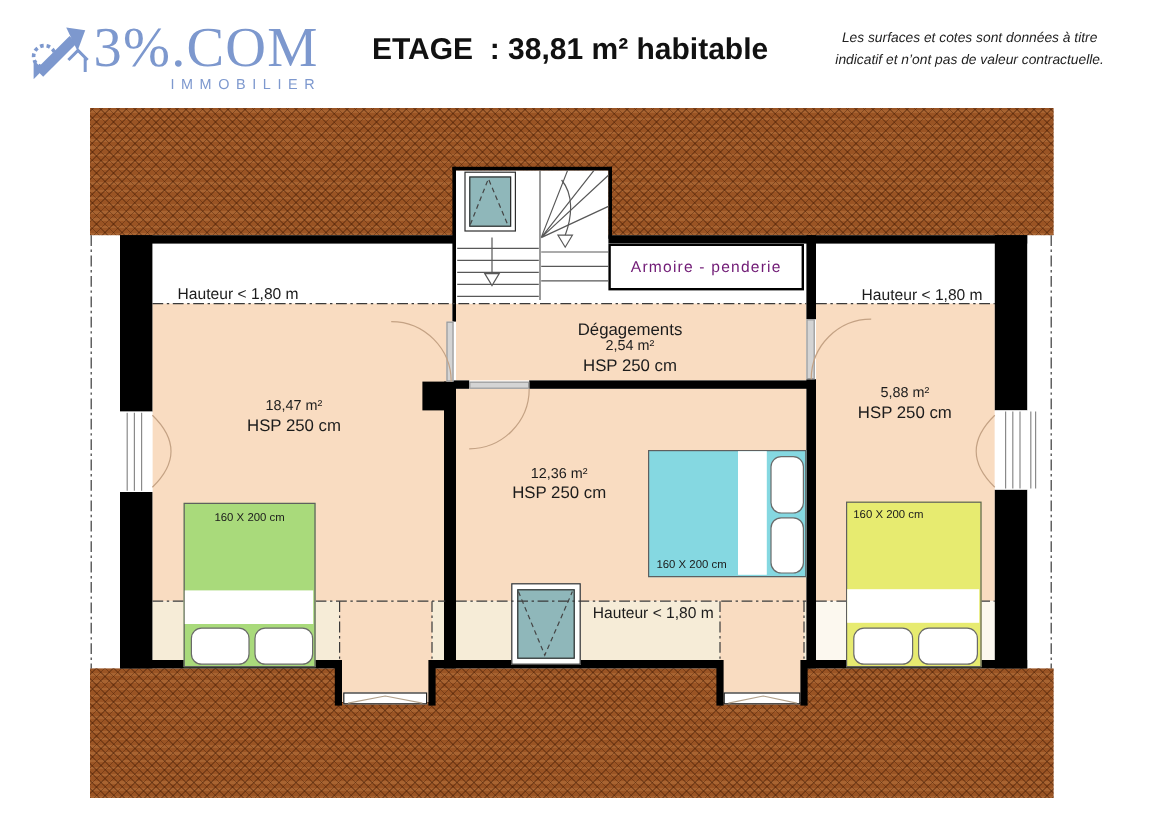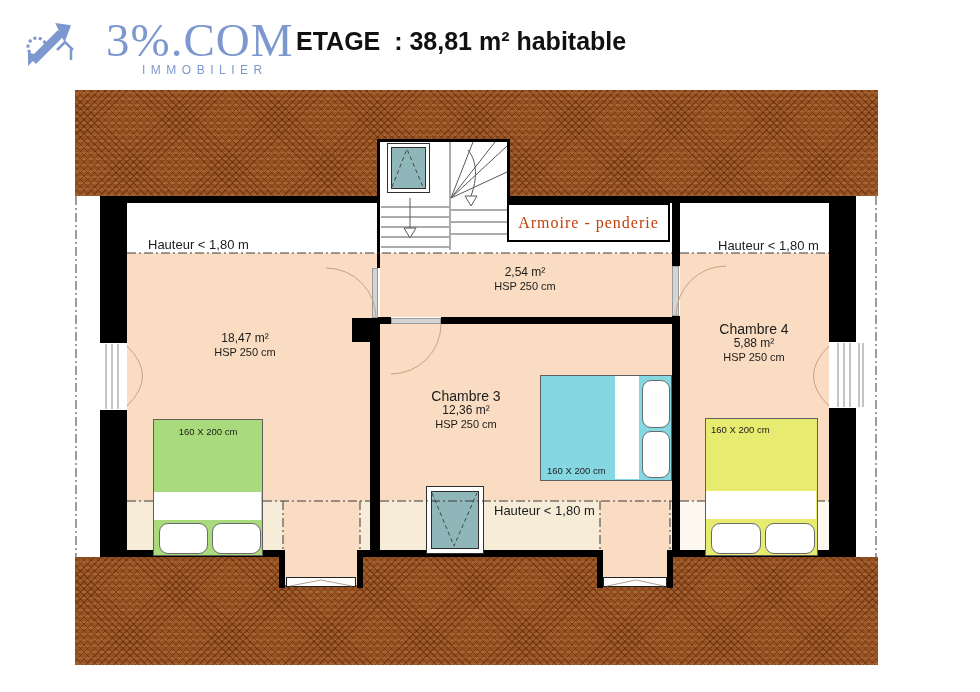--- a/index.html
+++ b/index.html
@@ -1,47 +1,47 @@
 <!DOCTYPE html>
 <html><head>
 <meta charset="utf-8">
 <style>
   html,body{margin:0;padding:0;background:#fff;}
   .page{position:relative;width:980px;height:692px;background:#fff;overflow:hidden;
         font-family:"Liberation Sans",sans-serif;color:#1c1c1c;}
   .abs{position:absolute;}
   
-  .brand-text{font-family:"Liberation Serif",serif;font-size:47px;color:#7d98ce;letter-spacing:1px;line-height:1;margin-left:28px;}
+  .brand-text{font-family:"Liberation Serif",serif;font-size:47px;color:#7d98ce;letter-spacing:1px;line-height:1;}
   .brand-sub{font-family:"Liberation Sans",sans-serif;font-size:12px;color:#7d98ce;letter-spacing:5.5px;}
   .title{font-size:25px;font-weight:bold;color:#111;white-space:pre;}
   .disclaimer{font-size:11.5px;font-style:italic;text-align:center;line-height:1.6;color:#222;width:248px;}
   
   .roof{background-color:#9a5424;
     background-image:
       repeating-linear-gradient(45deg, rgba(66,25,2,.38) 0 1px, rgba(0,0,0,0) 1px 5px),
       repeating-linear-gradient(-45deg, rgba(66,25,2,.38) 0 1px, rgba(0,0,0,0) 1px 5px),
       repeating-linear-gradient(0deg, rgba(255,196,130,.14) 0 2px, rgba(0,0,0,0) 2px 6px);}
   .room{background:#f9dcc1;}
   .cream{background:#f6ecd7;}
   .cream-light{background:#fcf8ef;}
   .wall{background:#000;}
   .whitebox{background:#fff;}
   .closet{background:#fff;border:2px solid #000;display:flex;align-items:center;justify-content:center;}
-  .closet span{font-family:Liberation Serif, serif;font-size:16px;letter-spacing:1px;color:#c2410c;}
+  .closet span{font-family:Liberation Sans, sans-serif;font-size:13px;letter-spacing:1px;color:#701a75;}
   .velux{background:#fff;border:1px solid #2e2e2e;}
   .velux-inner{position:absolute;background:#8fb7ba;border:1px solid #2e2e2e;}
   .bed{border:1.5px solid #5f5f5f;box-sizing:border-box;}
   .bed .fold{position:absolute;background:#fff;}
   .pillow{position:absolute;background:#fff;border:1.5px solid #6a6a6a;border-radius:9px;}
   .bed-label{position:absolute;font-size:9.5px;color:#1c1c1c;white-space:nowrap;}
   .leaf{background:#d4d4d4;border:1px solid #9a9a9a;box-sizing:border-box;}
   .room-label{position:absolute;text-align:center;width:170px;line-height:1.15;}
   .room-name{font-size:14px;}
   .room-area{font-size:12px;}
-  .room-hsp{font-size:11px;}
+  .room-hsp{font-size:14px;}
   .hnote{position:absolute;font-size:13px;white-space:nowrap;}
   .win-strip{background:#fff;border:1px solid #222;box-sizing:border-box;}
   svg.overlay{position:absolute;left:0;top:0;pointer-events:none;}
 </style>
 </head>
 <body>
 
 <div class="page">
 
   <div class="abs" style="left:24px;top:20px;width:52px;height:50px;">
@@ -50,21 +50,25 @@
         <path d="M4 46 L4 30 L12 38 Z"></path>
         <path d="M6 44 L34 16 L40 22 L12 50 Z" transform="translate(0,-6)"></path>
         <path d="M30 4 L46 4 L42 22 Z" transform="rotate(8 38 12)"></path>
         <circle cx="13" cy="27" r="9" fill="none" stroke="#7d98ce" stroke-width="3" stroke-dasharray="3 2.5"></circle>
       </g>
       <path d="M33 30 L41 22 L49 30 M47 28 L47 40" fill="none" stroke="#7d98ce" stroke-width="2.5"></path>
     </svg>
   </div>
   <div class="abs brand-text" style="left:78px;top:17px;">3%.COM</div>
   <div class="abs brand-sub" style="left:142px;top:63px;">IMMOBILIER</div>
-  <div class="abs title" style="left:296px;top:27px;">ETAGE  : 38,81 m² habitable</div>
+  <div class="abs title" style="left:310px;top:27px;">ETAGE  : 38,81 m² habitable</div>
+  <div class="abs disclaimer" style="left:684px;top:23px;">
+    <div>Les surfaces et cotes sont données à titre</div>
+    <div>indicatif et n’ont pas de valeur contractuelle.</div>
+  </div>
 
   <div class="abs roof" style="left:75px;top:90px;width:803px;height:106px;"></div>
   <div class="abs roof" style="left:75px;top:557px;width:803px;height:108px;"></div>
 
   <div class="abs room" style="left:127px;top:253px;width:250px;height:248px;"></div>
   <div class="abs cream" style="left:127px;top:501px;width:250px;height:49px;"></div>
   <div class="abs room" style="left:380px;top:253px;width:292px;height:64px;"></div>
   <div class="abs room" style="left:380px;top:324px;width:292px;height:177px;"></div>
   <div class="abs cream" style="left:380px;top:501px;width:292px;height:49px;"></div>
   <div class="abs room" style="left:680px;top:253px;width:149px;height:248px;"></div>
@@ -188,27 +192,26 @@
 
   <div class="hnote" style="left:148px;top:237px;">Hauteur &lt; 1,80 m</div>
   <div class="hnote" style="left:718px;top:238px;">Hauteur &lt; 1,80 m</div>
   <div class="hnote" style="left:494px;top:503px;">Hauteur &lt; 1,80 m</div>
 
   <div class="room-label" style="left:160px;top:332px;">
     <div class="room-area">18,47 m²</div>
     <div class="room-hsp">HSP 250 cm</div>
   </div>
   <div class="room-label" style="left:381px;top:388px;">
-    <div class="room-name">Chambre 3</div>
     <div class="room-area">12,36 m²</div>
     <div class="room-hsp">HSP 250 cm</div>
   </div>
   <div class="room-label" style="left:669px;top:321px;">
-    <div class="room-name">Chambre 4</div>
     <div class="room-area">5,88 m²</div>
     <div class="room-hsp">HSP 250 cm</div>
   </div>
   <div class="room-label" style="left:440px;top:266px;">
+    <div class="room-name">Dégagements</div>
     <div class="room-area">2,54 m²</div>
     <div class="room-hsp">HSP 250 cm</div>
   </div>
 
 </div>
 
 </body></html>

